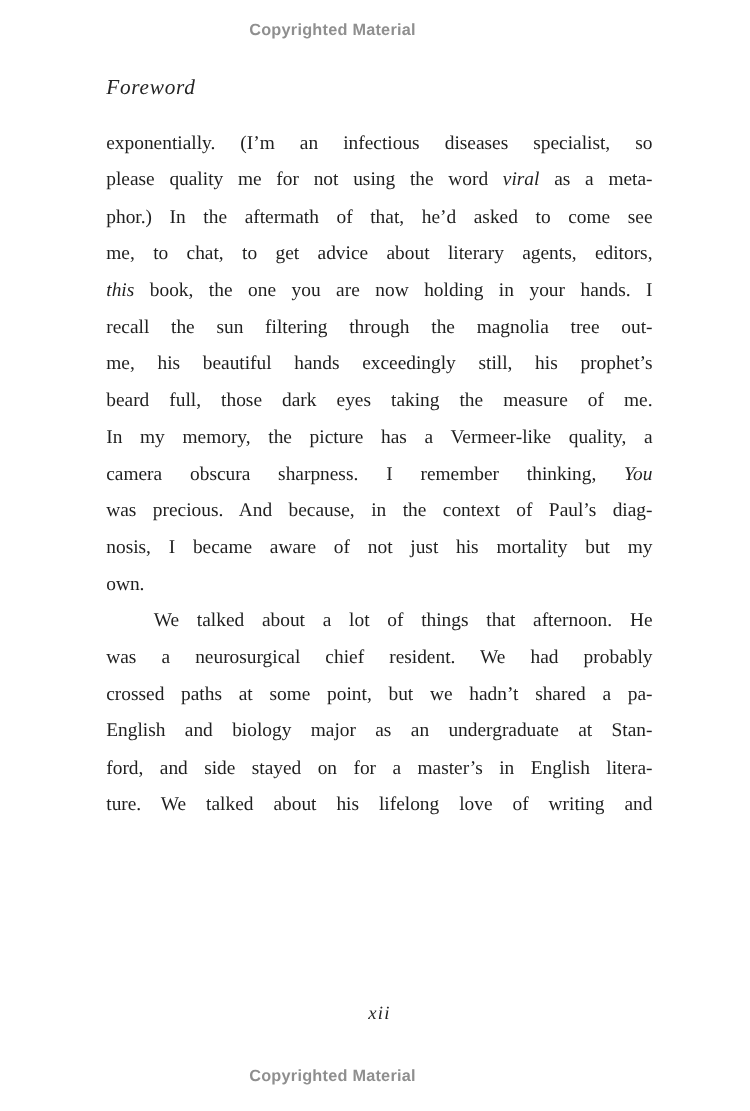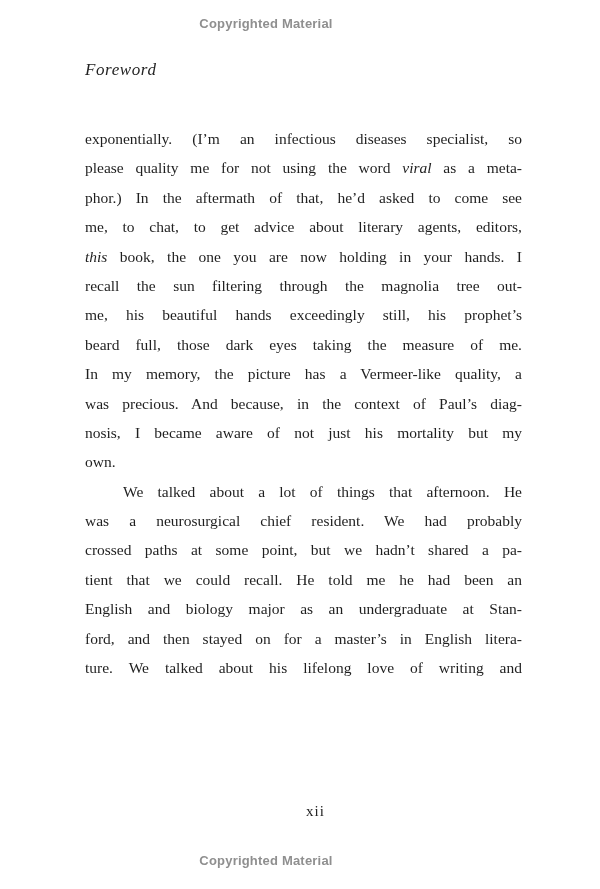--- a/index.html
+++ b/index.html
@@ -40,37 +40,37 @@
     letter-spacing: 0.6px;
     color: #242424;
   }
   .body-text {
     position: absolute;
     top: 100px;
     left: 85px;
     width: 437px;
     font-size: 15.5px;
     color: var(--text);
-    margin-top: 24px;
   }
   .body-text .line {
     height: 29.4px;
     line-height: 29.4px;
     text-align: justify;
     text-align-last: justify;
   }
   .body-text .line.no-just { text-align-last: left; }
   .body-text .line.indent { text-indent: 38px; }
   .body-text em { font-style: italic; }
   .pagenum {
     position: absolute;
     top: 803px;
-    left: 97px;
+    left: 85px;
     width: 437px;
     text-align: center;
+    font-style: italic;
     font-size: 15px;
     letter-spacing: 1px;
     color: #242424;
   }
 </style>
 </head>
 <body>
 
 <div class="page">
   <div class="copyright top">Copyrighted Material</div>
@@ -80,28 +80,28 @@
   <div class="body-text" id="body-text">
       <div class="line"><span>exponentially. (I’m an infectious diseases specialist, so</span></div>
       <div class="line"><span>please quality me for not using the word </span><em>viral</em><span> as a meta-</span></div>
       <div class="line"><span>phor.) In the aftermath of that, he’d asked to come see</span></div>
       <div class="line"><span>me, to chat, to get advice about literary agents, editors,</span></div>
       <div class="line"><em>this</em><span> book, the one you are now holding in your hands. I</span></div>
       <div class="line"><span>recall the sun filtering through the magnolia tree out-</span></div>
       <div class="line"><span>me, his beautiful hands exceedingly still, his prophet’s</span></div>
       <div class="line"><span>beard full, those dark eyes taking the measure of me.</span></div>
       <div class="line"><span>In my memory, the picture has a Vermeer-like quality, a</span></div>
+      <div class="line"><span>camera obscura sharpness. I remember thinking, </span><em>You</em></div>
       <div class="line"><span>was precious. And because, in the context of Paul’s diag-</span></div>
       <div class="line"><span>nosis, I became aware of not just his mortality but my</span></div>
       <div class="line no-just"><span>own.</span></div>
       <div class="line indent"><span>We talked about a lot of things that afternoon. He</span></div>
       <div class="line"><span>was a neurosurgical chief resident. We had probably</span></div>
       <div class="line"><span>crossed paths at some point, but we hadn’t shared a pa-</span></div>
-      <div class="line"><span>tient that we could recall. He told me he had been an</span></div>
       <div class="line"><span>English and biology major as an undergraduate at Stan-</span></div>
-      <div class="line"><span>ford, and then stayed on for a master’s in English litera-</span></div>
+      <div class="line"><span>ford, and side stayed on for a master’s in English litera-</span></div>
       <div class="line"><span>ture. We talked about his lifelong love of writing and</span></div>
     </div>
 
   <div class="pagenum">xii</div>
 
   <div class="copyright bottom">Copyrighted Material</div>
 </div>
 
 </body></html>

